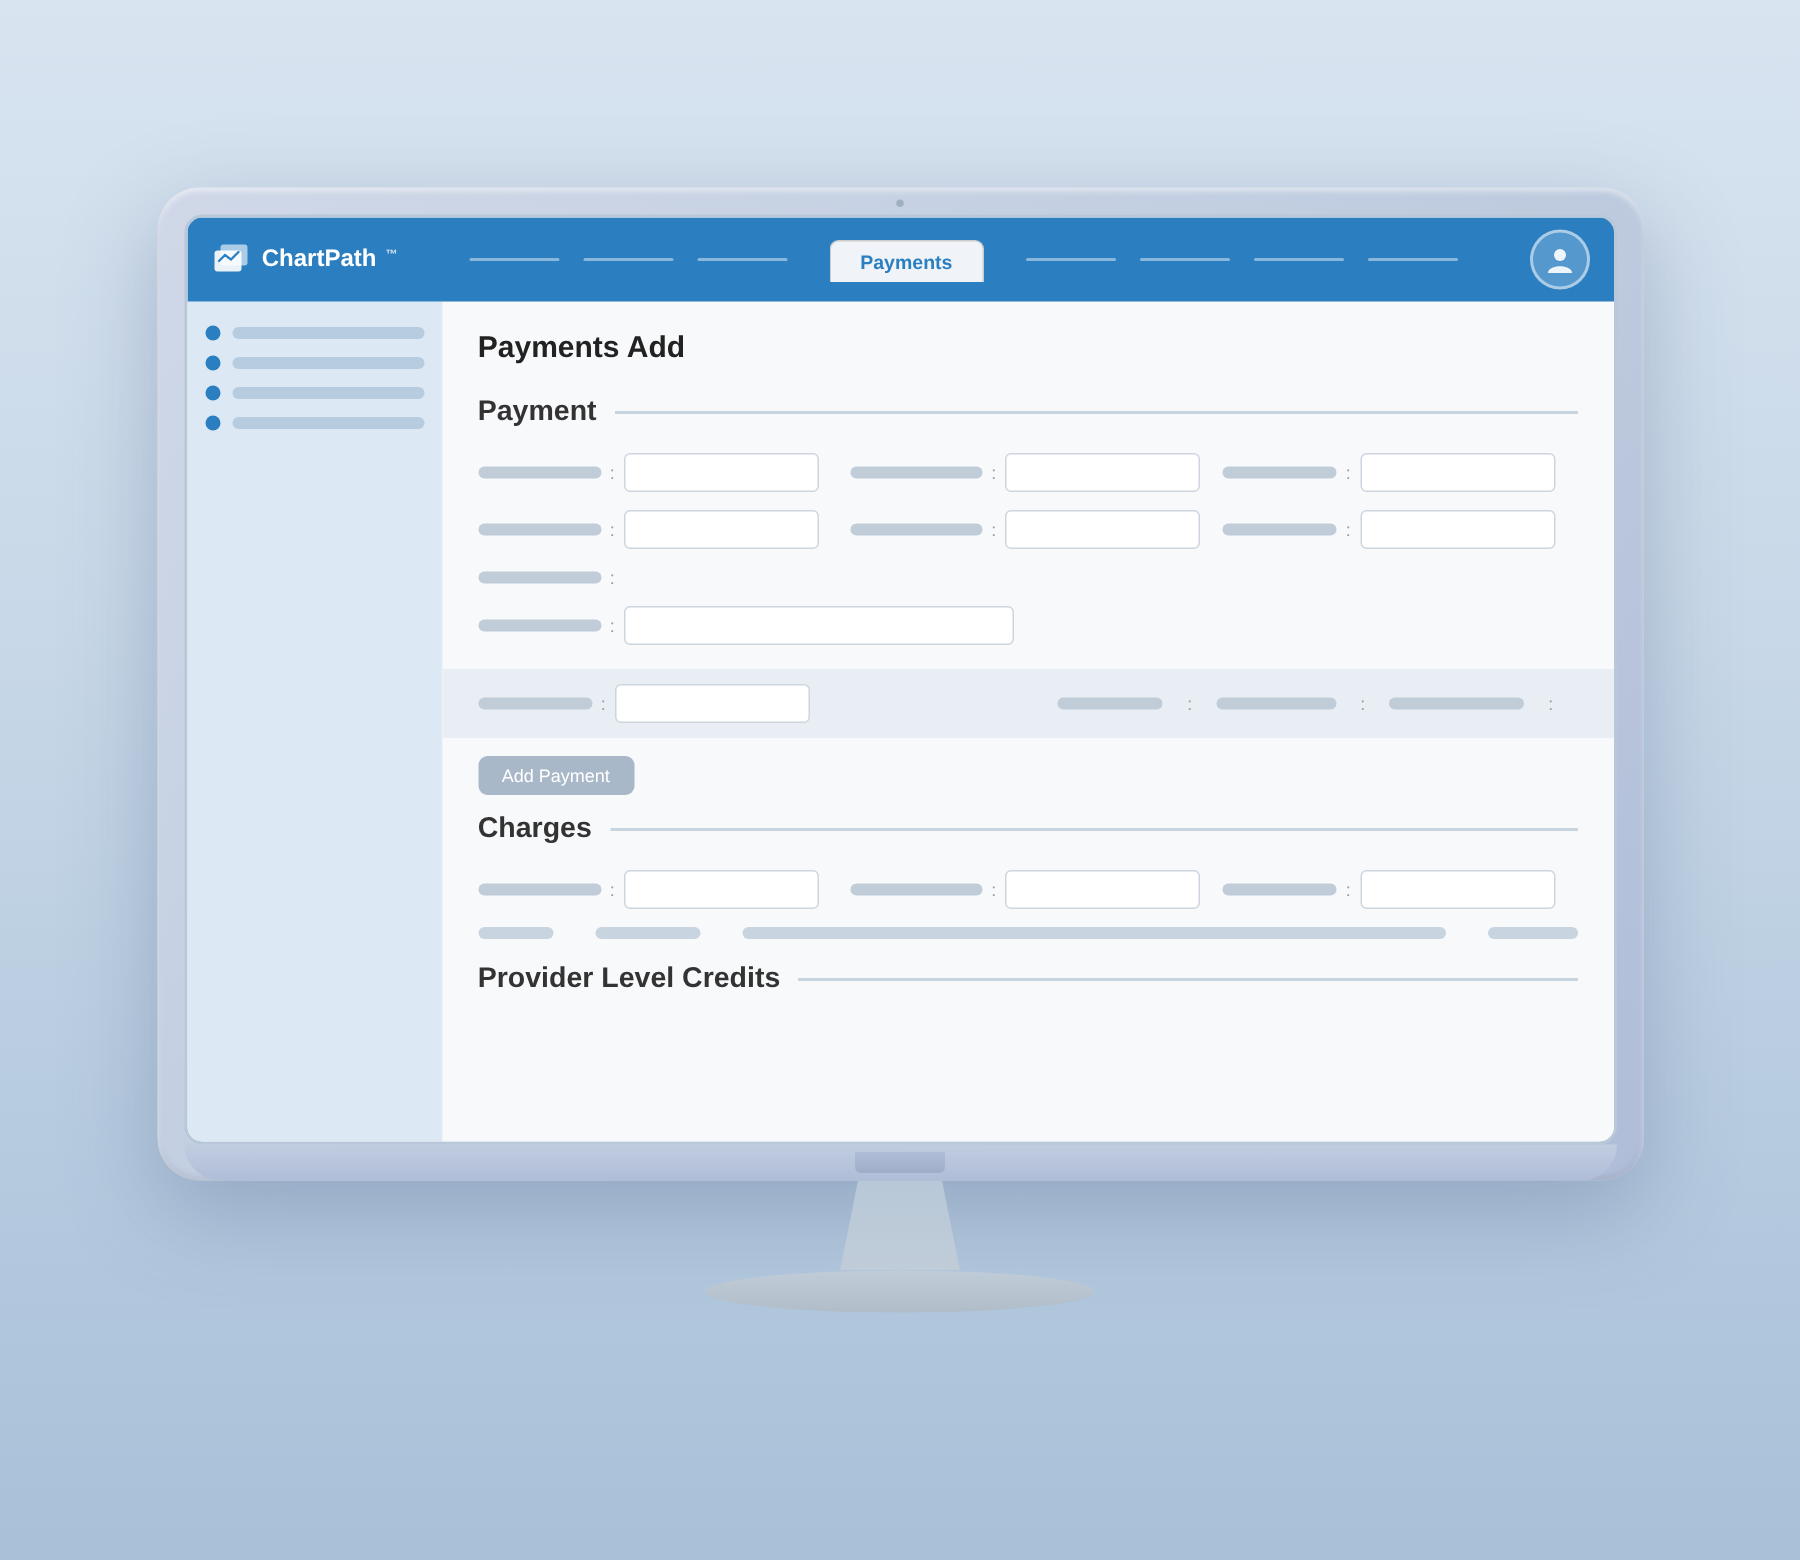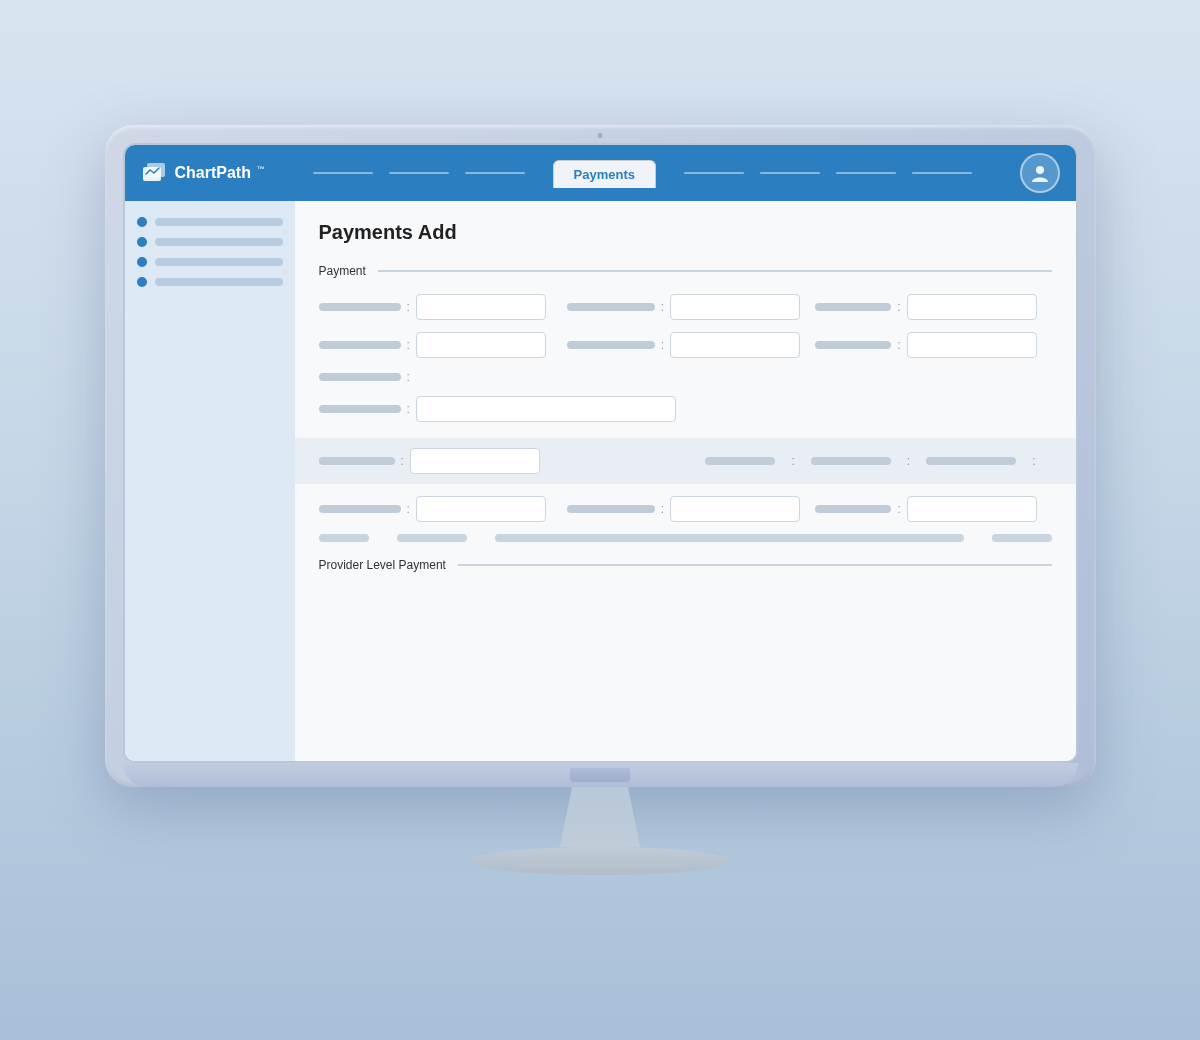--- a/index.html
+++ b/index.html
@@ -164,22 +164,22 @@
 
     
     .section-header {
       display: flex;
       align-items: center;
       gap: 12px;
       margin-bottom: 16px;
     }
 
     .section-title {
-      font-size: 12px;
-      font-weight: 400;
+      font-size: 19px;
+      font-weight: 700;
       color: #333;
       white-space: nowrap;
     }
 
     .section-divider {
       flex: 1;
       height: 1.5px;
       background: #c8d4e0;
     }
 
@@ -416,21 +416,28 @@
             <div style="height:8px;width:70px;background:#c0ccd8;border-radius:4px;"></div>
             <span class="field-colon">:</span>
             <div style="height:8px;width:80px;background:#c0ccd8;border-radius:4px;"></div>
             <span class="field-colon">:</span>
             <div style="height:8px;width:90px;background:#c0ccd8;border-radius:4px;"></div>
             <span class="field-colon">:</span>
             <div style="position:relative;left:0;bottom:0;margin-top:0;">
             </div>
           </div>
 
-
+          <div style="padding-bottom:12px;">
+            <button style="background:#a8b8c8;color:#fff;border:none;border-radius:6px;padding:6px 16px;font-size:12px;cursor:pointer;font-weight:500;">Add Payment</button>
+          </div>
+
+          <div class="section-header">
+            <span class="section-title">Charges</span>
+            <div class="section-divider"></div>
+          </div>
 
           <div class="form-grid">
             <div class="form-row">
               <div class="field-group">
                 <div class="field-label" style="width:82px;"></div>
                 <span class="field-colon">:</span>
                 <div class="field-input"></div>
               </div>
               <div class="field-group">
                 <div class="field-label" style="width:88px;"></div>
@@ -446,21 +453,21 @@
 
             <div class="form-row">
               <div style="height:8px;width:50px;background:#c8d4e0;border-radius:4px;"></div>
               <div style="height:8px;width:70px;background:#c8d4e0;border-radius:4px;margin-left:16px;"></div>
               <div style="flex:1;height:8px;background:#c8d4e0;border-radius:4px;margin-left:16px;"></div>
               <div style="height:8px;width:60px;background:#c8d4e0;border-radius:4px;margin-left:16px;"></div>
             </div>
           </div>
 
           <div class="section-header" style="margin-top:12px;">
-            <span class="section-title">Provider Level Payment</span>
+            <span class="section-title">Provider Level Credits</span>
             <div class="section-divider"></div>
           </div>
 
         </div>
       </div>
 
     </div>
     <div class="monitor-bottom">
       <div class="monitor-notch"></div>
     </div>

